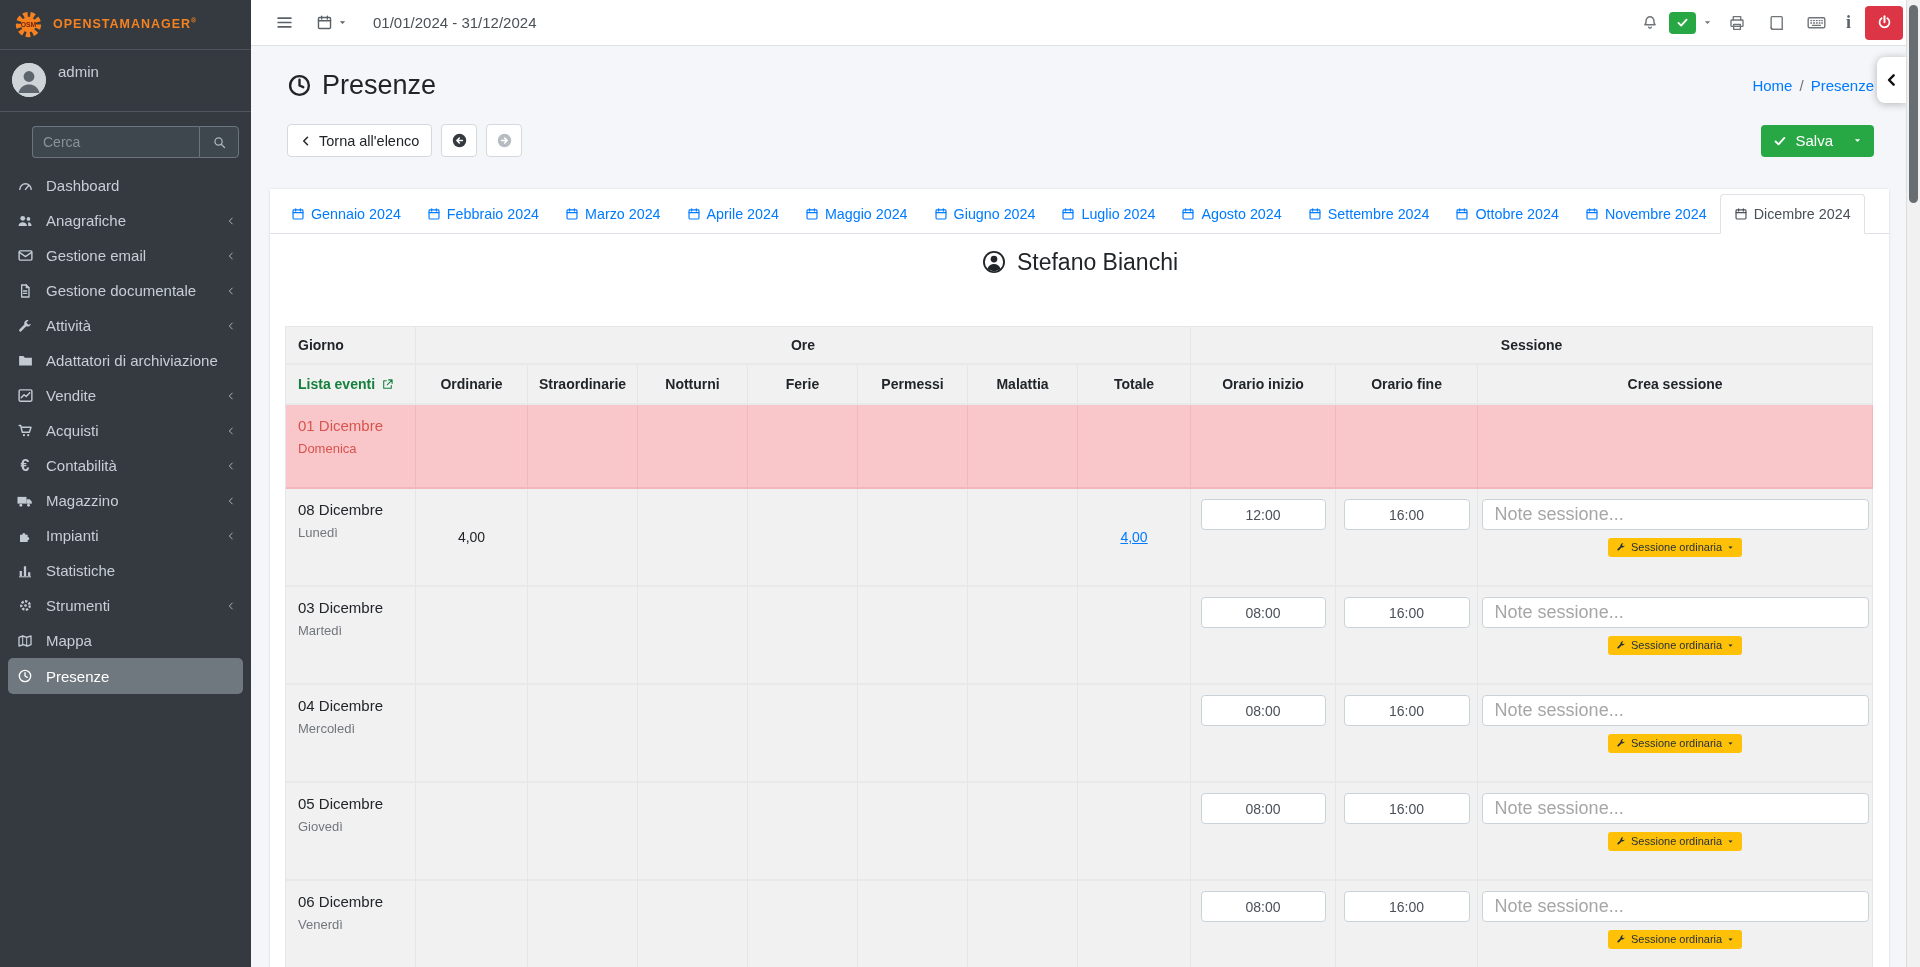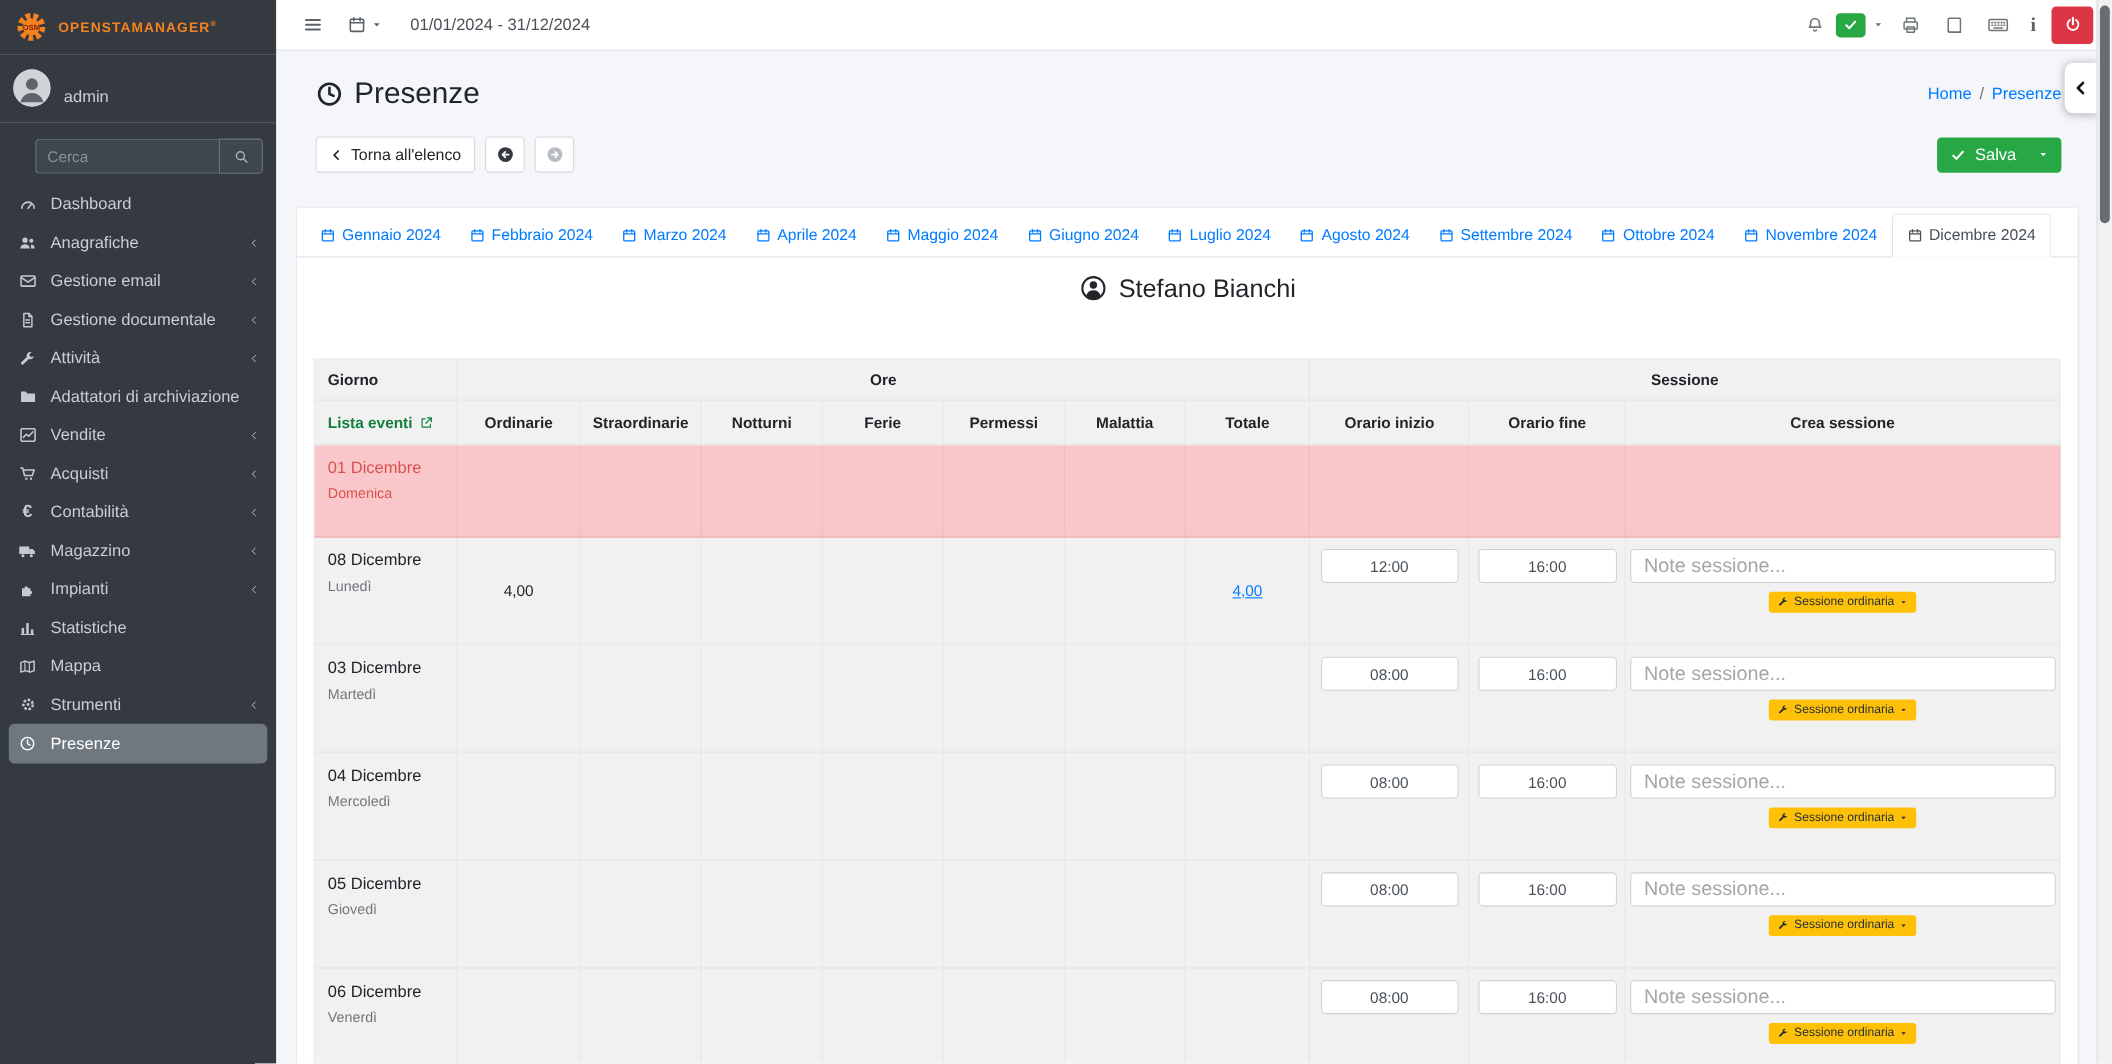--- a/index.html
+++ b/index.html
@@ -7,21 +7,21 @@
   #app{position:relative;width:1920px;height:967px;overflow:hidden;background:#f4f6f9;}
   svg{display:block;}
   .sv{fill:none;stroke:currentColor;stroke-width:2;stroke-linecap:round;stroke-linejoin:round;}
   .fl{fill:currentColor;stroke:none;}
 
   
   .sidebar{position:absolute;left:0;top:0;width:251px;height:100%;background:#343a40;z-index:6;}
   .brand{display:flex;align-items:center;gap:8px;height:49px;padding-left:12px;border-bottom:1px solid #4b545c;}
   .brand-text{color:#f6821f;font-weight:bold;font-size:12.5px;letter-spacing:1px;text-transform:uppercase;white-space:nowrap;}
   .brand-text sup{font-size:7px;}
-  .userpanel{display:flex;align-items:flex-end;gap:12px;padding:13px 12px 14px;border-bottom:1px solid #4f575e;}
+  .userpanel{display:flex;align-items:flex-start;gap:12px;padding:13px 12px 14px;border-bottom:1px solid #4f575e;}
   .avatar{width:34px;height:34px;border-radius:50%;overflow:hidden;background:#cfd4d9;flex:0 0 auto;}
   .user-name{color:#c9ced6;font-size:15px;}
   .sb-search{display:flex;margin:14px 12px 10px;height:32px;padding-left:20px;}
   .sb-search input{flex:1;min-width:0;background:#3f474e;border:1px solid #6c757d;border-right:none;border-radius:4px 0 0 4px;color:#c9ced6;font-size:14px;padding:0 10px;font-family:inherit;}
   .sb-search input::placeholder{color:#8a9299;}
   .sb-search .sbtn{width:38px;background:#3f474e;border:1px solid #6c757d;border-radius:0 4px 4px 0;color:#adb5bd;display:flex;align-items:center;justify-content:center;}
   .menu{margin-top:6px;}
   .sb-item{display:flex;align-items:center;height:35px;padding:0 14px;color:#c9ced6;font-size:15px;cursor:pointer;position:relative;}
   .sb-item .sb-ico{width:22px;margin-right:10px;color:#c4cad1;display:flex;justify-content:center;}
   .sb-item .sb-chev{position:absolute;right:15px;color:#c4cad1;}
@@ -292,41 +292,41 @@
             <svg width="16" height="16" viewBox="0 0 24 24">
               <path d="M4 20v-8h3.4v8M10.3 20V5h3.4v15M16.6 20v-6H20v6" fill="currentColor"></path>
               <path d="M3 20.7h18" stroke="currentColor" stroke-width="1.6"></path>
             </svg>
           </span>
         <span>Statistiche</span>
       </div>
 
       <div class="sb-item">
         <span class="sb-ico">
+            <svg width="17" height="17" viewBox="0 0 24 24">
+              <circle cx="12" cy="12" r="6" fill="none" stroke="currentColor" stroke-width="3.3" stroke-dasharray="3.3 2.1"></circle>
+              <circle cx="12" cy="12" r="1.9" fill="currentColor"></circle>
+            </svg>
+          </span>
+        <span>Strumenti</span>
+        <span class="sb-chev">
+            <svg class="sv" width="10" height="10" viewBox="0 0 24 24">
+              <path d="M15 5l-7 7 7 7"></path>
+            </svg>
+          </span>
+      </div>
+
+      <div class="sb-item">
+        <span class="sb-ico">
             <svg class="sv" width="16" height="16" viewBox="0 0 24 24">
               <path d="M3 6.5l5.5-2 6 2L21 4.5v13l-5.5 2-6-2-6.5 2z"></path>
               <path d="M8.5 4.5v13M14.5 6.5v13" stroke-width="1.6"></path>
             </svg>
           </span>
         <span>Mappa</span>
-      </div>
-
-      <div class="sb-item">
-        <span class="sb-ico">
-            <svg width="17" height="17" viewBox="0 0 24 24">
-              <circle cx="12" cy="12" r="6" fill="none" stroke="currentColor" stroke-width="3.3" stroke-dasharray="3.3 2.1"></circle>
-              <circle cx="12" cy="12" r="1.9" fill="currentColor"></circle>
-            </svg>
-          </span>
-        <span>Strumenti</span>
-        <span class="sb-chev">
-            <svg class="sv" width="10" height="10" viewBox="0 0 24 24">
-              <path d="M15 5l-7 7 7 7"></path>
-            </svg>
-          </span>
       </div>
 
       <div class="sb-item active">
         <span class="sb-ico">
             <svg class="sv" width="16" height="16" viewBox="0 0 24 24">
               <circle cx="12" cy="12" r="8.5"></circle>
               <path d="M12 7v5l3.4 2"></path>
             </svg>
           </span>
         <span>Presenze</span>

